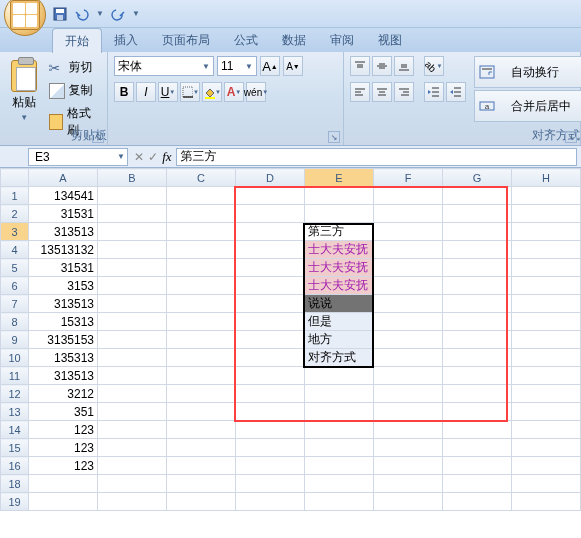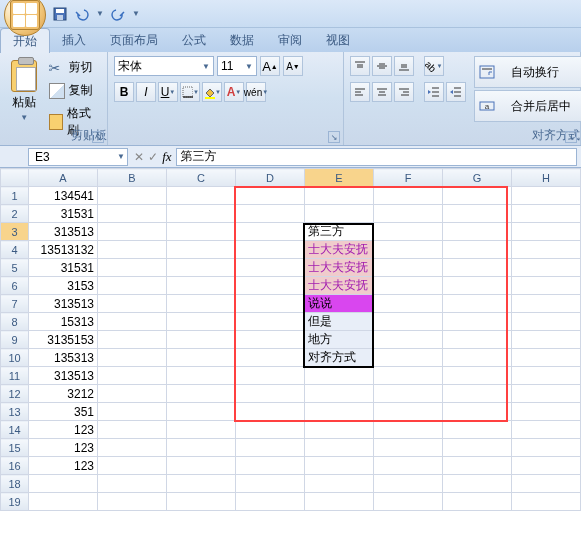--- a/index.html
+++ b/index.html
@@ -5,21 +5,21 @@
   * { box-sizing: border-box; margin: 0; padding: 0; }
   body { font-family: "Microsoft YaHei", Tahoma, sans-serif; font-size: 12px; background: #fff; width: 581px; height: 538px; overflow: hidden; }
   
   .titlebar { height: 28px; background: linear-gradient(to bottom, #dbe8f8, #c8dcf2); display: flex; align-items: center; border-bottom: 1px solid #a9c2de; }
   .office-btn { width: 42px; height: 42px; border-radius: 50%; background: radial-gradient(circle at 30% 30%, #fff, #f8d48c, #d89840); margin: 2px 0 0 4px; border: 1px solid #b08030; position: absolute; z-index: 10; display: flex; align-items: center; justify-content: center; }
   .office-btn-inner { width: 30px; height: 30px; background: #f0c070; border-radius: 3px; border: 1px solid #b08030; display: grid; grid-template-columns: 1fr 1fr; grid-template-rows: 1fr 1fr; gap: 1px; padding: 2px; }
   .office-btn-inner span { background: #fff; border-radius: 1px; }
   .qat { display: flex; align-items: center; margin-left: 52px; gap: 6px; }
   .qat-icon { width: 16px; height: 16px; display: flex; align-items: center; justify-content: center; }
   
-  .tabs { height: 24px; background: linear-gradient(to bottom, #c8dcf2, #b8d0ec); display: flex; align-items: flex-start; }
+  .tabs { height: 24px; background: linear-gradient(to bottom, #c8dcf2, #b8d0ec); display: flex; align-items: flex-start; padding-left: 52px; }
   .tab { padding: 4px 12px 3px; cursor: pointer; color: #3b5a82; border-top-left-radius: 4px; border-top-right-radius: 4px; }
   .tab.active { background: #e4ecf7; border: 1px solid #9bb4d4; border-bottom: none; }
   
   .ribbon { height: 94px; background: linear-gradient(to bottom, #e4ecf7, #d0e0f0, #cad8ea); display: flex; border-bottom: 1px solid #9bb4d4; }
   .group { border-right: 1px solid #b0c4dc; padding: 4px 6px 2px; display: flex; flex-direction: column; position: relative; }
   .group-label { position: absolute; bottom: 1px; left: 0; right: 0; text-align: right; font-size: 12px; color: #4a6a92; }
   .group-launcher { position: absolute; bottom: 2px; right: 3px; width: 12px; height: 12px; border: 1px solid #9bb4d4; font-size: 8px; display: flex; align-items: center; justify-content: center; color: #4a6a92; }
   
   .paste-btn { width: 40px; height: 70px; display: flex; flex-direction: column; align-items: center; justify-content: center; gap: 2px; border: 1px solid transparent; border-radius: 3px; }
   .paste-icon { width: 26px; height: 32px; background: #f8d070; border: 1px solid #b08030; border-radius: 3px; position: relative; }
@@ -387,21 +387,21 @@
           <td class="cell"></td>
           <td class="cell"></td>
           <td class="cell"></td>
         </tr>
         <tr>
           <th class="rowh">7</th>
           <td class="cell">313513</td>
           <td class="cell"></td>
           <td class="cell"></td>
           <td class="cell"></td>
-          <td class="cell txt " style="background:#d946ef">说说</td>
+          <td class="cell txt " style="background:#737373">说说</td>
           <td class="cell"></td>
           <td class="cell"></td>
           <td class="cell"></td>
         </tr>
         <tr>
           <th class="rowh">8</th>
           <td class="cell">15313</td>
           <td class="cell"></td>
           <td class="cell"></td>
           <td class="cell"></td>

